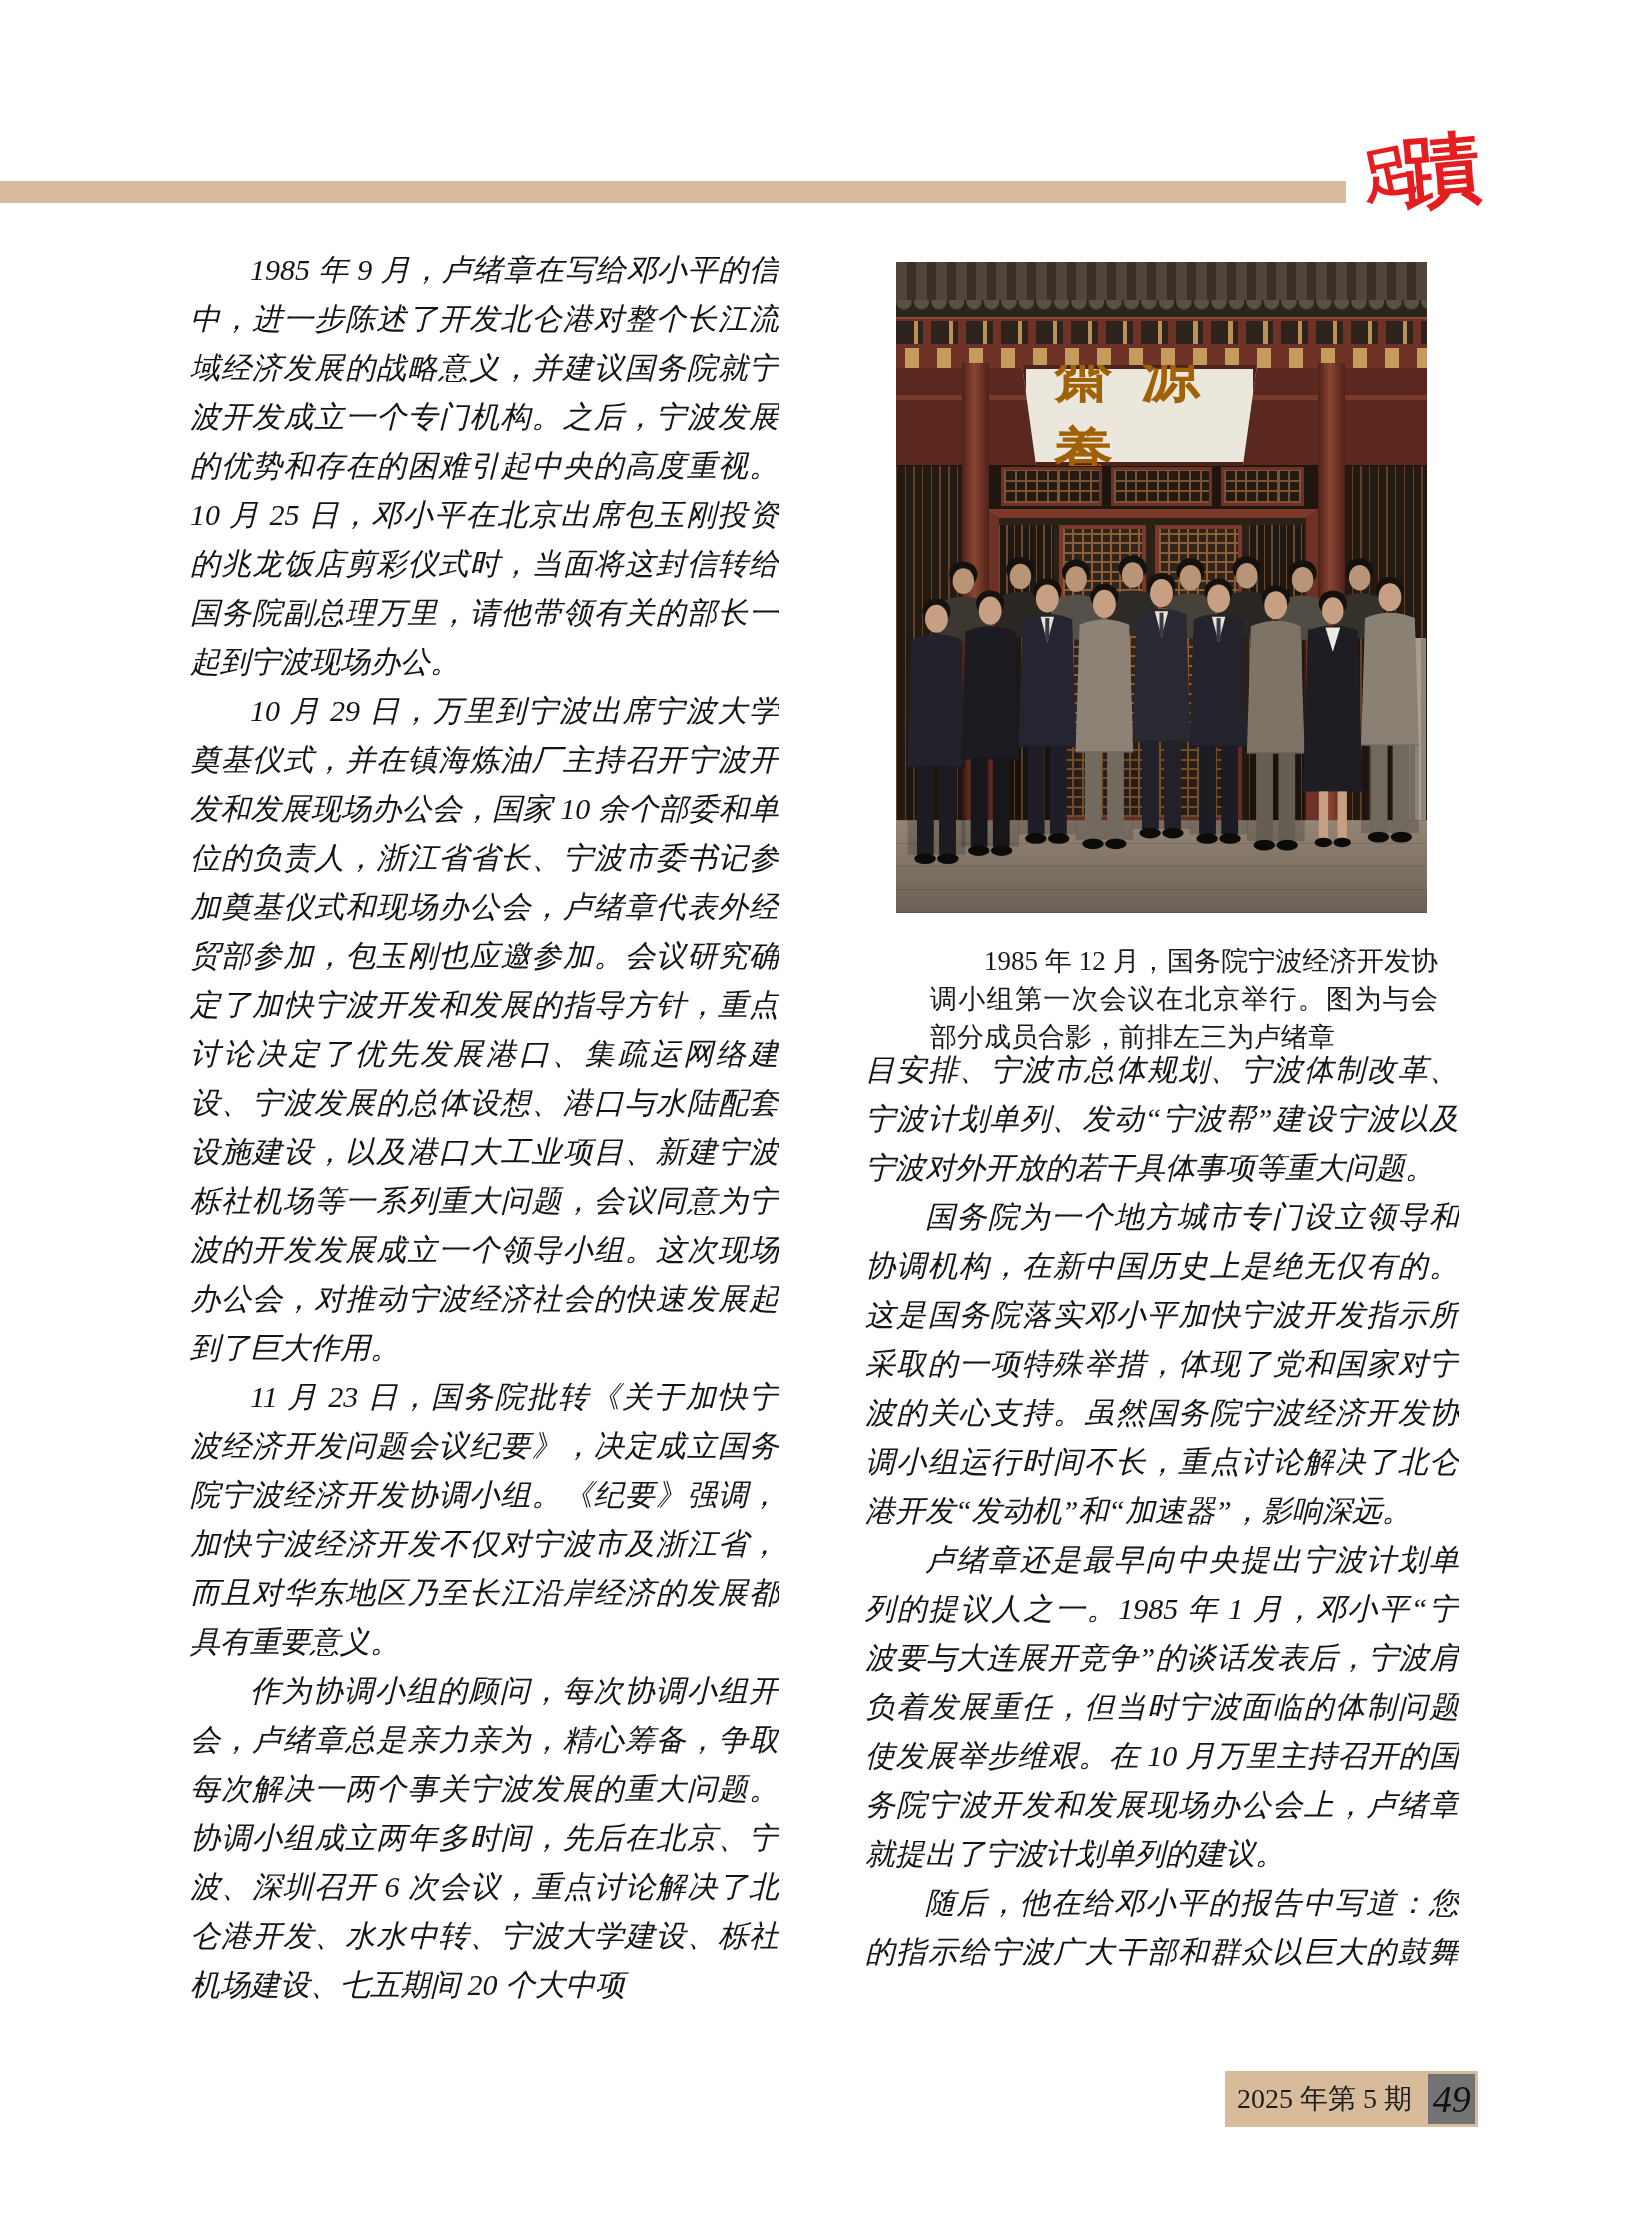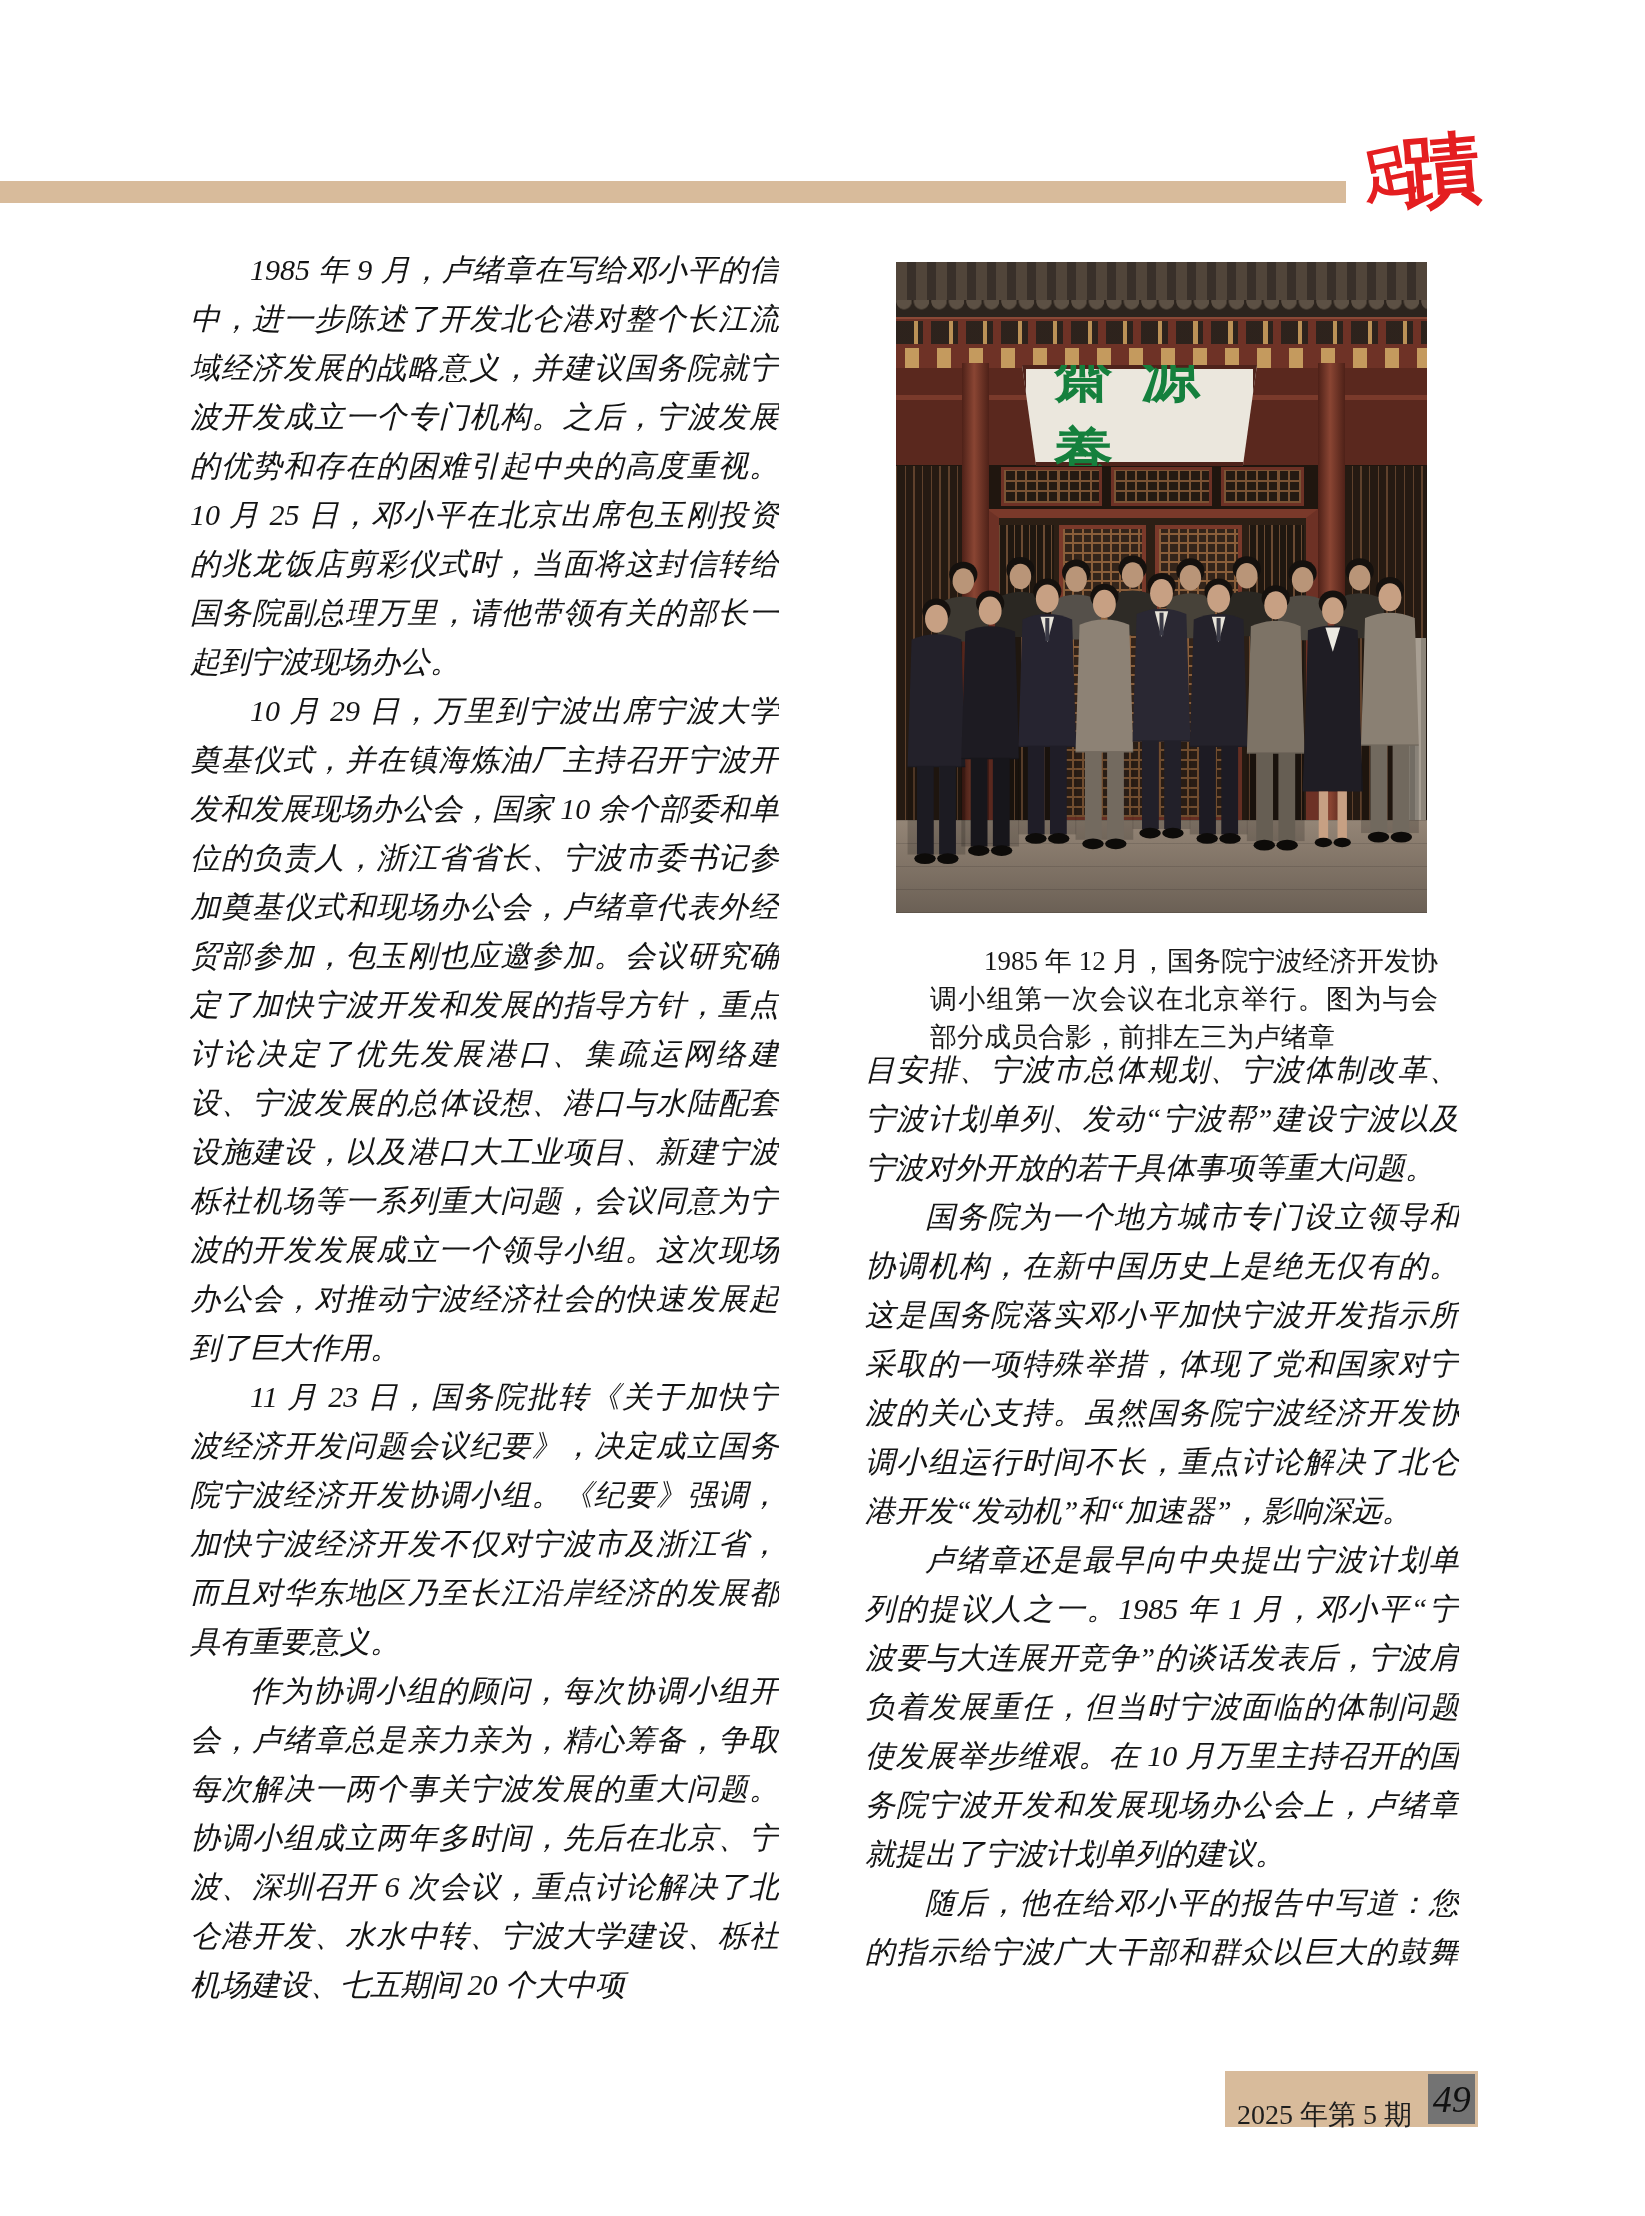--- a/index.html
+++ b/index.html
@@ -30,21 +30,21 @@
   .ph-frieze-sq{position:absolute;left:0;top:59px;width:531px;height:23px;
     background:repeating-linear-gradient(90deg,#2a221c 0 17.5px,#bf9659 17.5px 21.5px,#2a221c 21.5px 27px,#6e3226 27px 35px);opacity:.95;}
   .ph-frieze2{position:absolute;left:0;top:86px;width:531px;height:20px;
     background:repeating-linear-gradient(90deg,#6e3226 0 9.4px,#c49a5e 9.4px 23px,#6e3226 23px 32px);}
   .ph-beam{position:absolute;left:0;top:106px;width:531px;height:97px;background:#5a281e;}
   .ph-beam:after{content:"";position:absolute;left:0;top:27px;width:100%;height:5.4px;background:#7a3a2b;}
   .ph-plaque{position:absolute;left:126px;top:103px;width:235px;height:101px;background:#ebe7dd;
     border:4.7px solid #4e231b;box-sizing:border-box;
     clip-path:polygon(0 0,100% 0,94% 100%,6% 100%);
     display:flex;align-items:center;justify-content:center;}
-  .ph-plaque span{font-size:59px;letter-spacing:28px;margin-left:28px;color:#15803d;font-weight:600;}
+  .ph-plaque span{font-size:59px;letter-spacing:28px;margin-left:28px;color:#a16207;font-weight:600;}
   .ph-col{position:absolute;top:101px;width:27px;height:457px;
     background:linear-gradient(90deg,#4e2118,#8a4533 45%,#4e2118);}
   .ph-transom{position:absolute;top:205px;height:39px;background:#241a12;
     border:3.4px solid #6d3125;box-sizing:border-box;
     background-image:repeating-linear-gradient(90deg,#7a5334 0 2px,transparent 2px 10.7px),
       repeating-linear-gradient(0deg,#7a5334 0 2px,transparent 2px 10.7px);}
   .ph-doorzone{position:absolute;left:91px;top:247px;width:331px;height:312px;background:#2c1f15;
     border-left:12px solid #6d3125;border-right:12px solid #6d3125;border-top:9.4px solid #7a392a;box-sizing:border-box;}
   .ph-door{position:absolute;top:6.7px;height:296px;width:87px;background:#33241a;
     border:4px solid #7a392a;box-sizing:border-box;
@@ -59,21 +59,21 @@
   .ph-floor{position:absolute;left:0;top:558px;width:531px;height:93px;
     background:linear-gradient(#948576,#6b6055);
     background-image:repeating-linear-gradient(0deg,rgba(0,0,0,.12) 0 1.3px,transparent 1.3px 23px),linear-gradient(#948576,#6b6055);}
   .ph-people{position:absolute;left:0;top:0;width:531px;height:651px;}
   
   .caption{position:absolute;left:930px;top:942px;width:508px;font-size:27px;line-height:38px;
     text-align:justify;text-justify:inter-ideograph;color:#191919;}
   .caption p{margin:0;text-indent:2em;}
   
   .footer{position:absolute;left:1225px;top:2071px;width:253px;height:56px;background:#d8bb9b;}
-  .footer .issue{position:absolute;left:0;top:16px;width:199px;height:56px;display:flex;align-items:center;justify-content:center;
+  .footer .issue{position:absolute;left:0;top:0;width:199px;height:56px;display:flex;align-items:center;justify-content:center;
     font-size:28px;color:#1d1d1d;}
   .footer .pagebox{position:absolute;right:2.7px;top:2.7px;bottom:2.7px;width:47px;background:#737373;
     display:flex;align-items:center;justify-content:center;font-size:38px;color:#111;font-style:italic;}
 </style>
 </head>
 <body>
 
 <div class="top-bar"></div>
 <div class="logo">
   <span class="c1">足</span>

